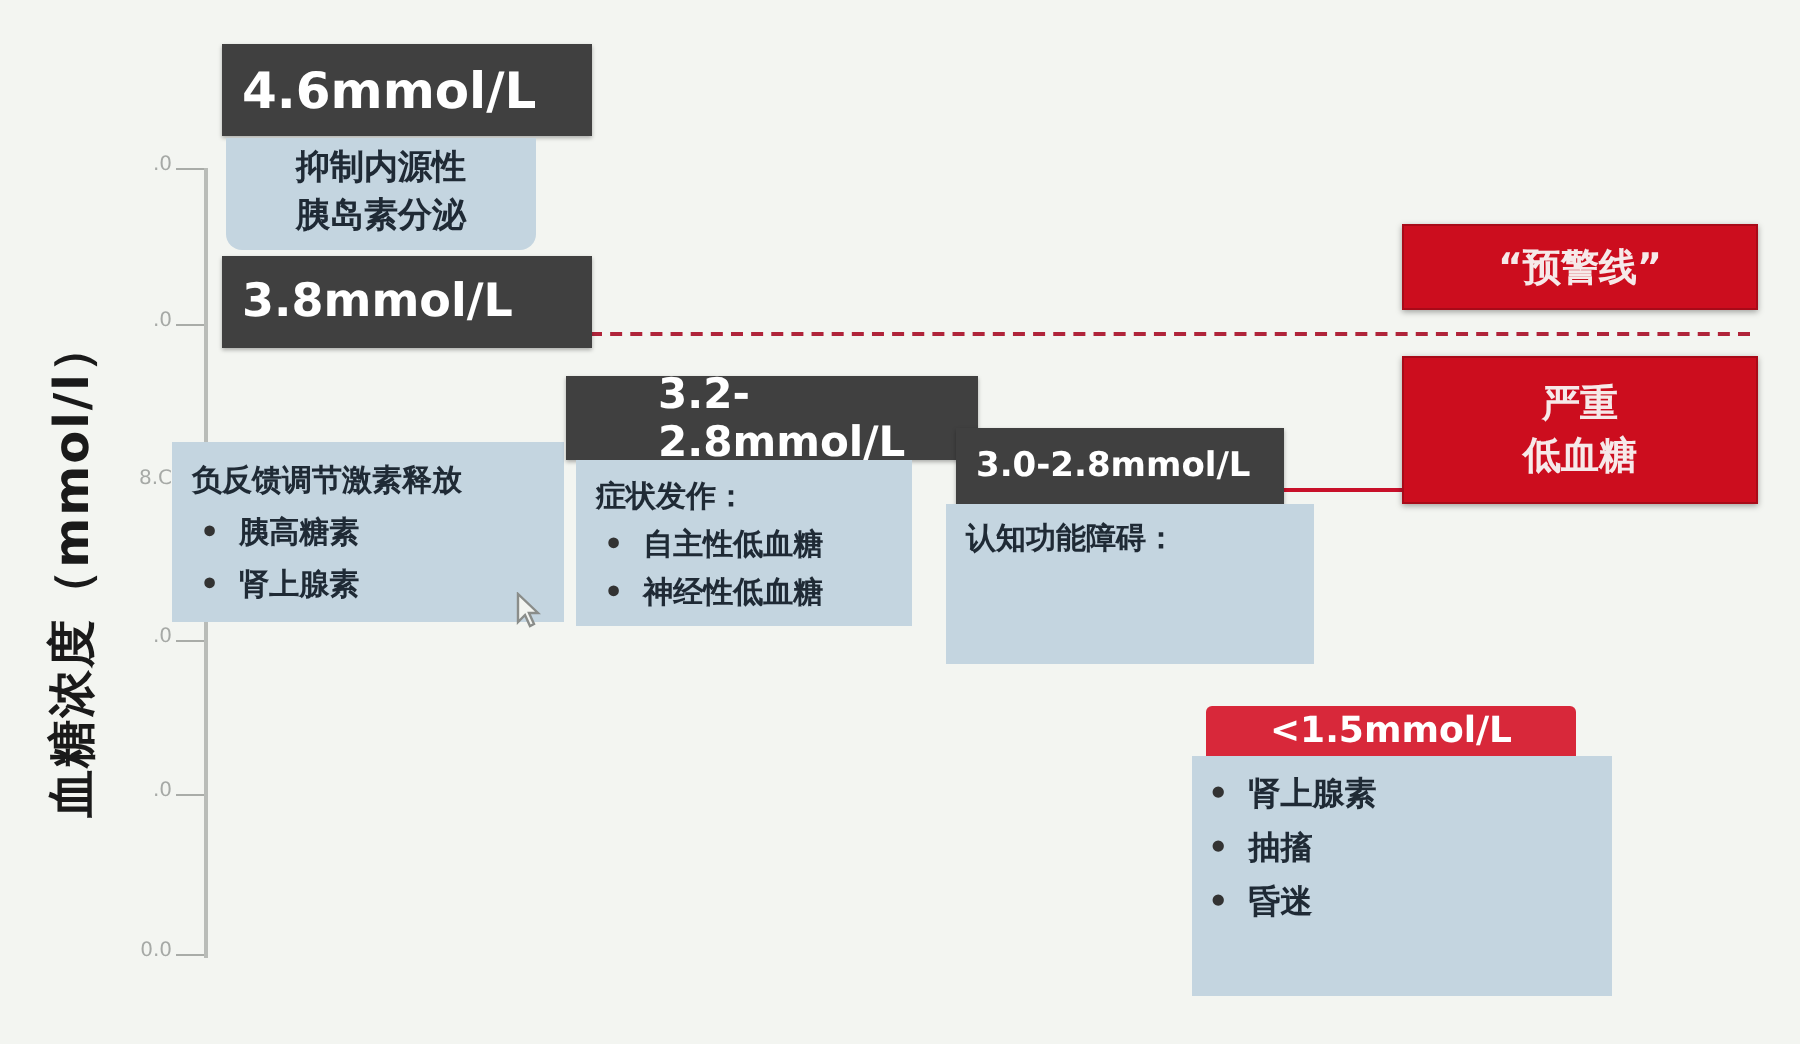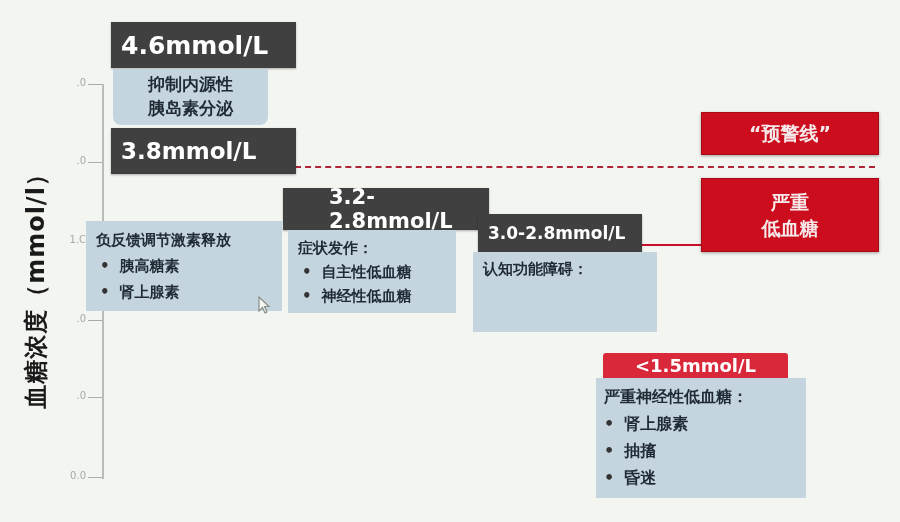--- a/index.html
+++ b/index.html
@@ -55,21 +55,21 @@
 <div class="y-title">
   <span>血糖浓度（mmol/l）</span>
 </div>
 <div class="axis-line"></div>
 
 <div class="tick" style="top:84px"></div>
 <div class="tick-label" style="top:77px">.0</div>
 <div class="tick" style="top:162px"></div>
 <div class="tick-label" style="top:155px">.0</div>
 <div class="tick" style="top:241px"></div>
-<div class="tick-label" style="top:234px">1.C</div>
+<div class="tick-label" style="top:234px">8.C</div>
 <div class="tick" style="top:320px"></div>
 <div class="tick-label" style="top:313px">.0</div>
 <div class="tick" style="top:397px"></div>
 <div class="tick-label" style="top:390px">.0</div>
 <div class="tick" style="top:477px"></div>
 <div class="tick-label" style="top:470px">0.0</div>
 
 <div class="dash-line"></div>
 <div class="solid-red-line"></div>
 
@@ -103,21 +103,20 @@
   <span>3.0-2.8mmol/L</span>
 </div>
 <div class="panel" style="left:473px; top:252px; width:184px; height:80px; padding:6px 0 0 10px; font-size:15px; line-height:23px;">
   <div class="line">认知功能障碍：</div>
 </div>
 
 <div class="red-hdr" style="left:603px; top:353px; width:185px; height:25px; font-size:18px;">
   <span>&lt;1.5mmol/L</span>
 </div>
 <div class="panel" style="left:596px; top:378px; width:210px; height:120px; padding:5px 0 0 8px; font-size:16px; line-height:27px;">
-  <div class="line">严重神经性低血糖：</div>
   <div class="line bullet">肾上腺素</div>
   <div class="line bullet">抽搐</div>
   <div class="line bullet">昏迷</div>
 </div>
 
 <div class="red-box" style="left:701px; top:112px; width:178px; height:43px; font-size:19px;">
   <span>“预警线”</span>
 </div>
 <div class="red-box" style="left:701px; top:178px; width:178px; height:74px; font-size:19px; line-height:26px;">
   <span>严重</span>

